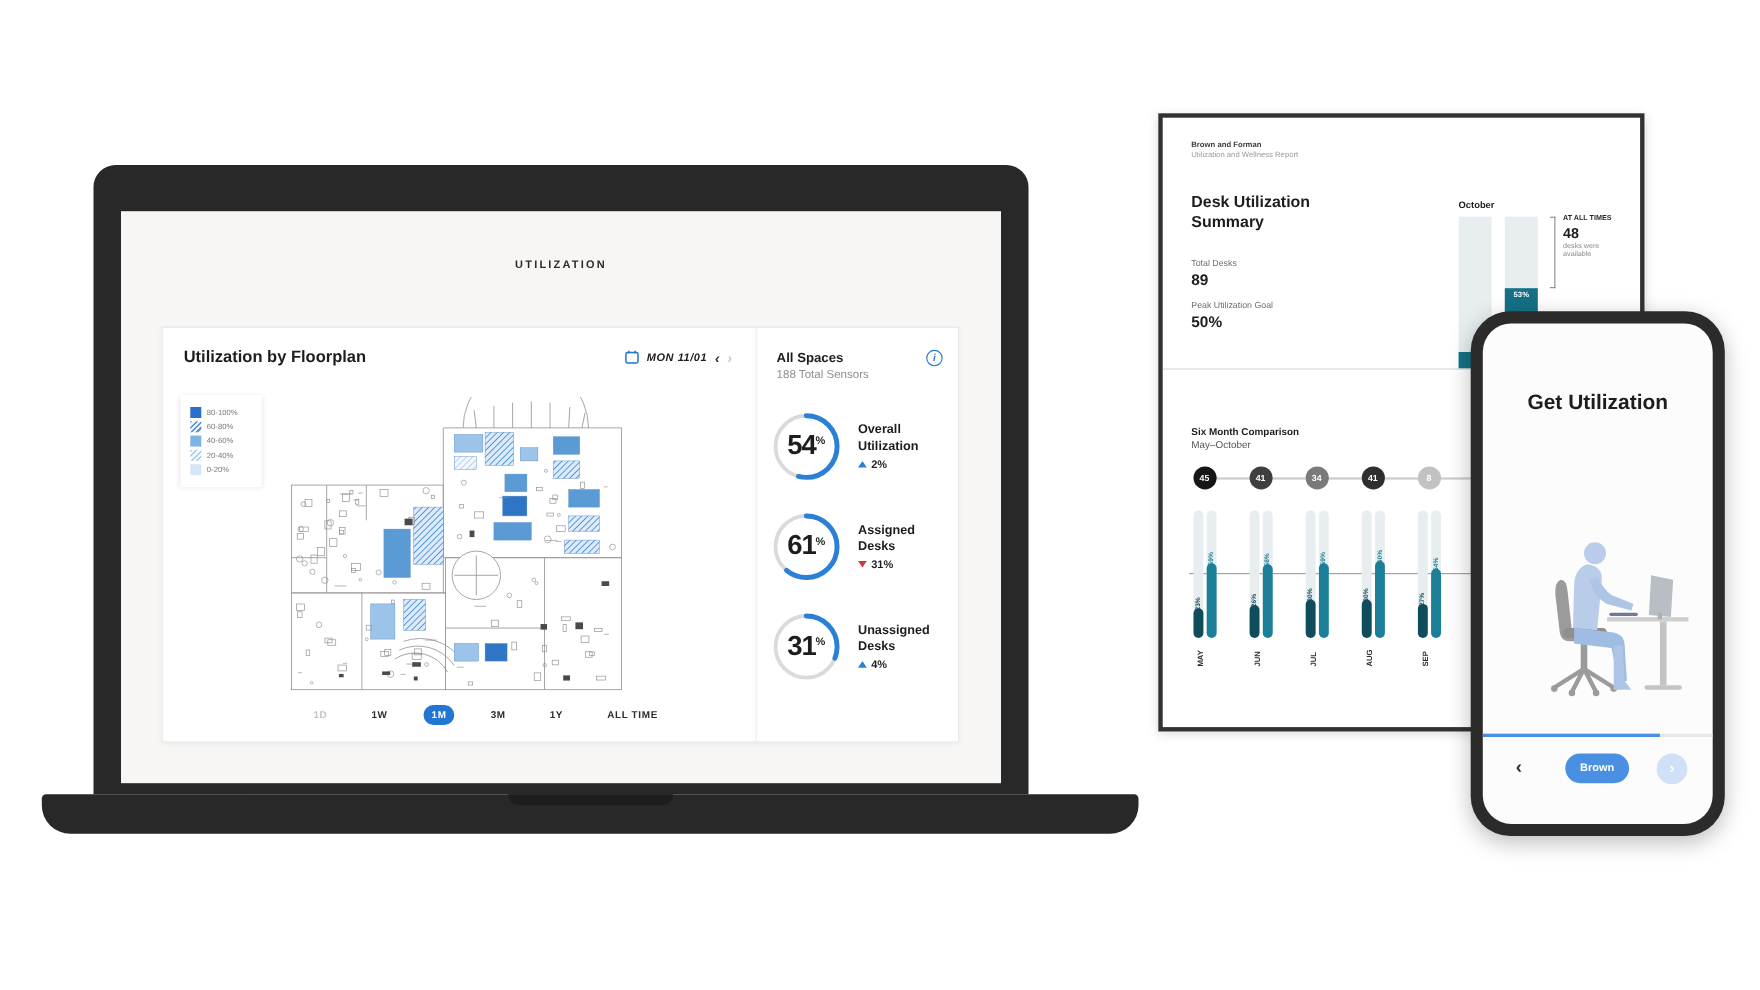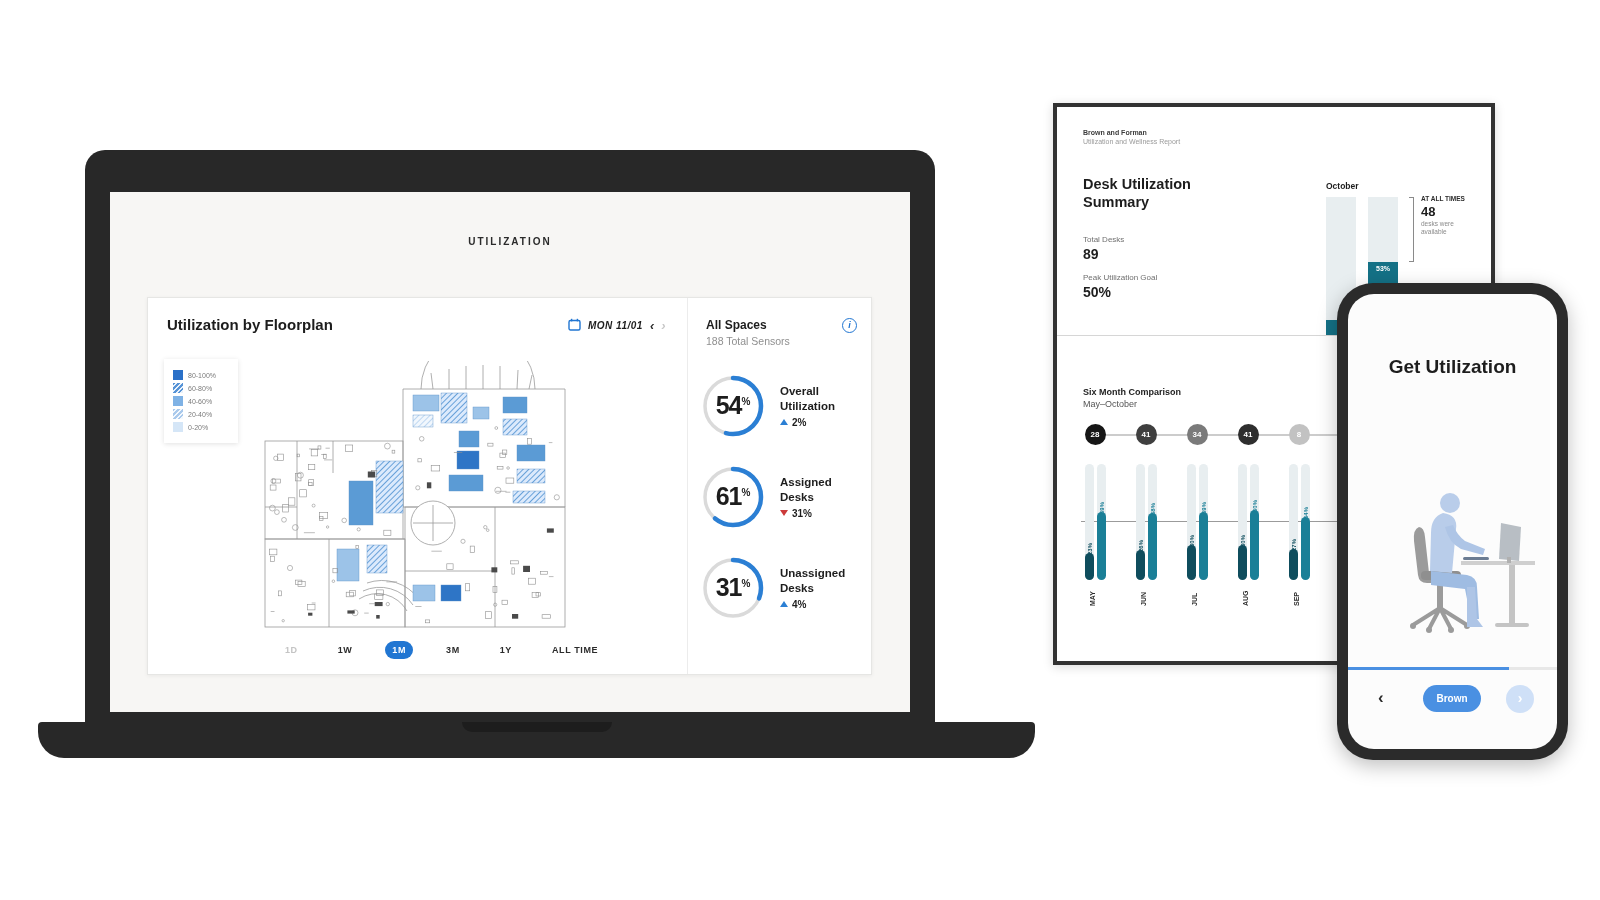--- a/index.html
+++ b/index.html
@@ -417,21 +417,21 @@
         <div class="c-caption">desks were available</div>
       </div>
 
       <div class="h-divider"></div>
 
       <div class="six-title">Six Month Comparison</div>
       <div class="six-sub">May–October</div>
       <div class="sixchart" id="sixchart">
           <div class="connector"></div>
           <div class="goal-line"></div>
-          <div class="m-circle" style="left: 27.5px; background: rgb(22, 22, 22);">28</div>
+          <div class="m-circle" style="left: 27.5px; background: rgb(22, 22, 22);">45</div>
           <div class="bar-track" style="left: 28px;">
             <div class="bar-fill dark" style="height: 27px;"></div>
           </div>
           <div class="bar-pct dark" style="left: 36px; top: 125px;">23%</div>
           <div class="bar-track" style="left: 40px;">
             <div class="bar-fill teal" style="height: 68px;"></div>
           </div>
           <div class="bar-pct teal" style="left: 48px; top: 84px;">59%</div>
           <div class="month-label" style="left: 32px;">MAY</div>
           <div class="m-circle" style="left: 78.5px; background: rgb(63, 63, 63);">41</div>

